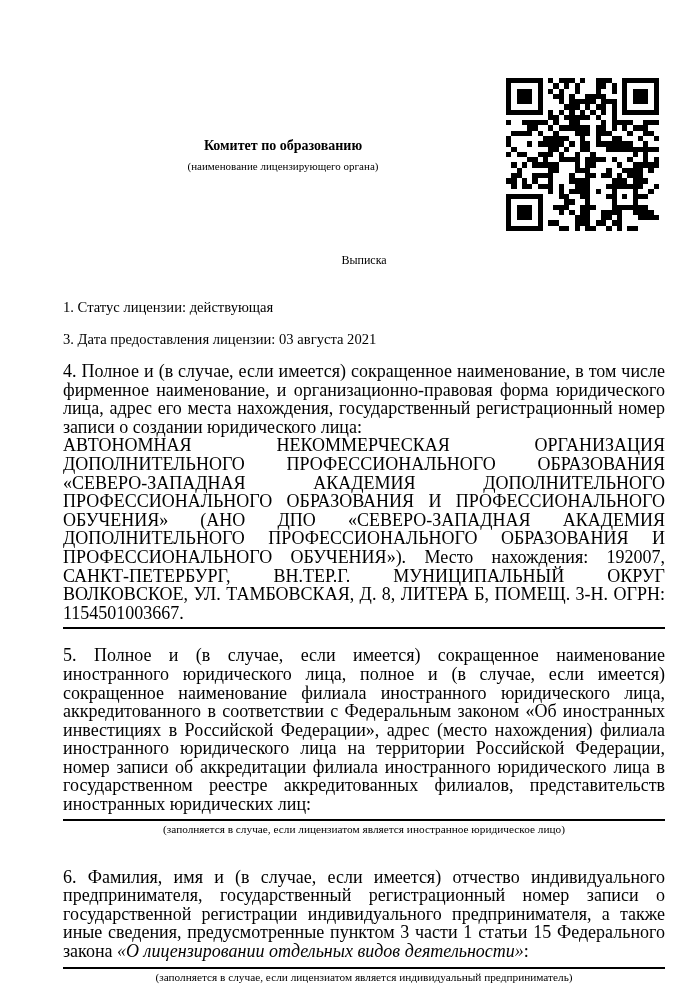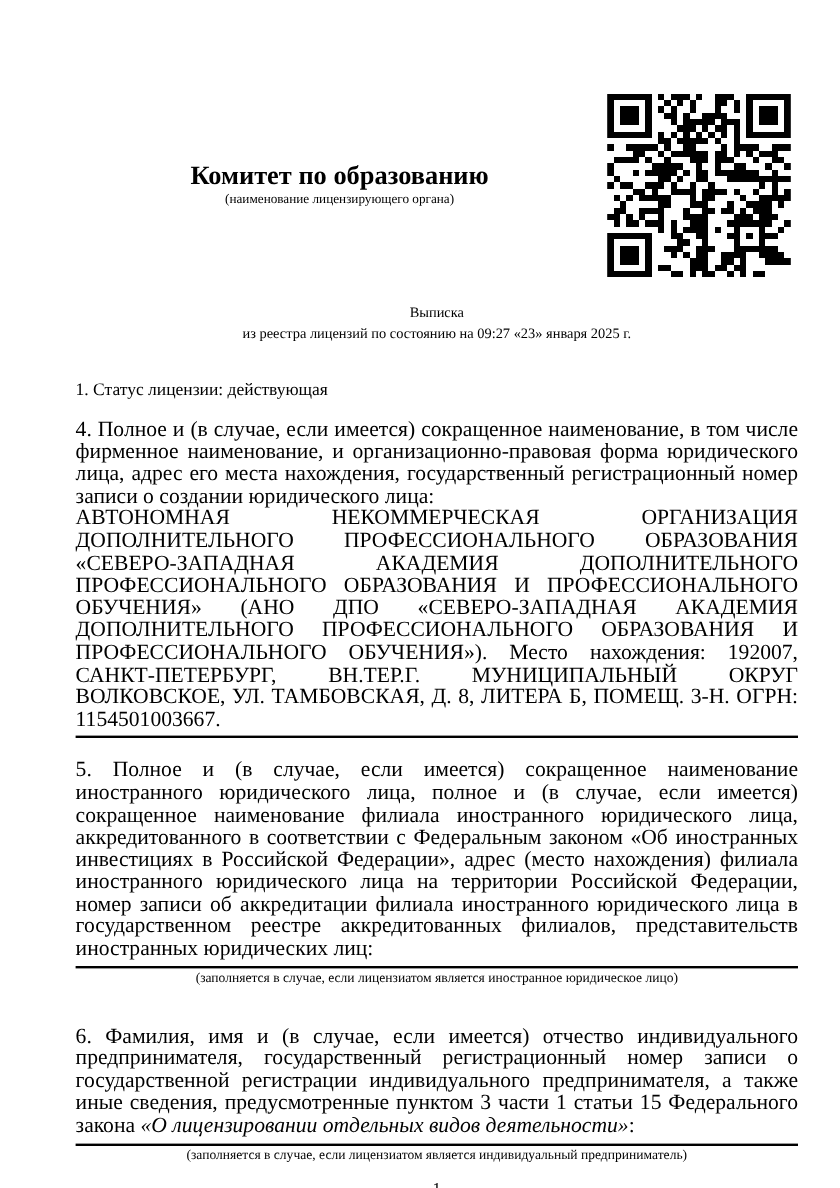--- a/index.html
+++ b/index.html
@@ -11,21 +11,21 @@
     font-family:"Liberation Serif", serif;
     box-sizing:border-box;
     padding:133px 35px 0 63px;
     overflow:hidden;
   }
   .qr {
     position:absolute; top:78px; left:506px;
     width:153px; height:153px;
   }
   .header { width:440px; text-align:center; }
-  .header .title { font-size:22px; font-weight:bold; line-height:25px; }
+  .header .title { font-size:14px; font-weight:bold; line-height:25px; }
   .header .subtitle { font-size:11px; line-height:14px; margin-top:1px; }
 
   .doc-title { margin-top:78px; text-align:center; font-size:12px; line-height:18px; }
 
   .item { font-size:14.6px; line-height:19px; text-align:left; }
   .item-1 { margin-top:29px; }
   .item-2 { margin-top:16px; }
   .item-3 { margin-top:13px; }
 
   .cap { font-size:11.3px; line-height:13px; text-align:center; margin-top:2px; }
@@ -481,28 +481,28 @@
       <rect x="24" y="28" width="1" height="1" fill="#000"></rect>
     </svg>
 
   <div class="header">
     <div class="title">Комитет по образованию</div>
     <div class="subtitle">(наименование лицензирующего органа)</div>
   </div>
 
   <div class="doc-title">
     <div>Выписка</div>
-    <div>из реестра лицензий по состоянию на 09:27 «23» января 2025 г.</div>
   </div>
 
   <div class="item item-1">
     <div>1. Статус лицензии: действующая</div>
   </div>
 
 
+  <div class="item item-3">3. Дата предоставления лицензии: 03 августа 2021</div>
 
   <div class="block-4">
     <div class="just">4. Полное и (в случае, если имеется) сокращенное наименование, в том числе фирменное наименование, и организационно-правовая форма юридического лица, адрес его места нахождения, государственный регистрационный номер записи о создании юридического лица:</div>
     <div class="just">АВТОНОМНАЯ НЕКОММЕРЧЕСКАЯ ОРГАНИЗАЦИЯ ДОПОЛНИТЕЛЬНОГО ПРОФЕССИОНАЛЬНОГО ОБРАЗОВАНИЯ «СЕВЕРО-ЗАПАДНАЯ АКАДЕМИЯ ДОПОЛНИТЕЛЬНОГО ПРОФЕССИОНАЛЬНОГО ОБРАЗОВАНИЯ И ПРОФЕССИОНАЛЬНОГО ОБУЧЕНИЯ» (АНО ДПО «СЕВЕРО-ЗАПАДНАЯ АКАДЕМИЯ ДОПОЛНИТЕЛЬНОГО ПРОФЕССИОНАЛЬНОГО ОБРАЗОВАНИЯ И ПРОФЕССИОНАЛЬНОГО ОБУЧЕНИЯ»). Место нахождения: 192007, САНКТ-ПЕТЕРБУРГ, ВН.ТЕР.Г. МУНИЦИПАЛЬНЫЙ ОКРУГ ВОЛКОВСКОЕ, УЛ. ТАМБОВСКАЯ, Д. 8, ЛИТЕРА Б, ПОМЕЩ. 3-Н. ОГРН: 1154501003667.</div>
     <div class="rule"></div>
   </div>
 
   <div class="block-5">
     <div class="just">5. Полное и (в случае, если имеется) сокращенное наименование иностранного юридического лица, полное и (в случае, если имеется) сокращенное наименование филиала иностранного юридического лица, аккредитованного в соответствии с Федеральным законом «Об иностранных инвестициях в Российской Федерации», адрес (место нахождения) филиала иностранного юридического лица на территории Российской Федерации, номер записи об аккредитации филиала иностранного юридического лица в государственном реестре аккредитованных филиалов, представительств иностранных юридических лиц:</div>
     <div class="rule"></div>

